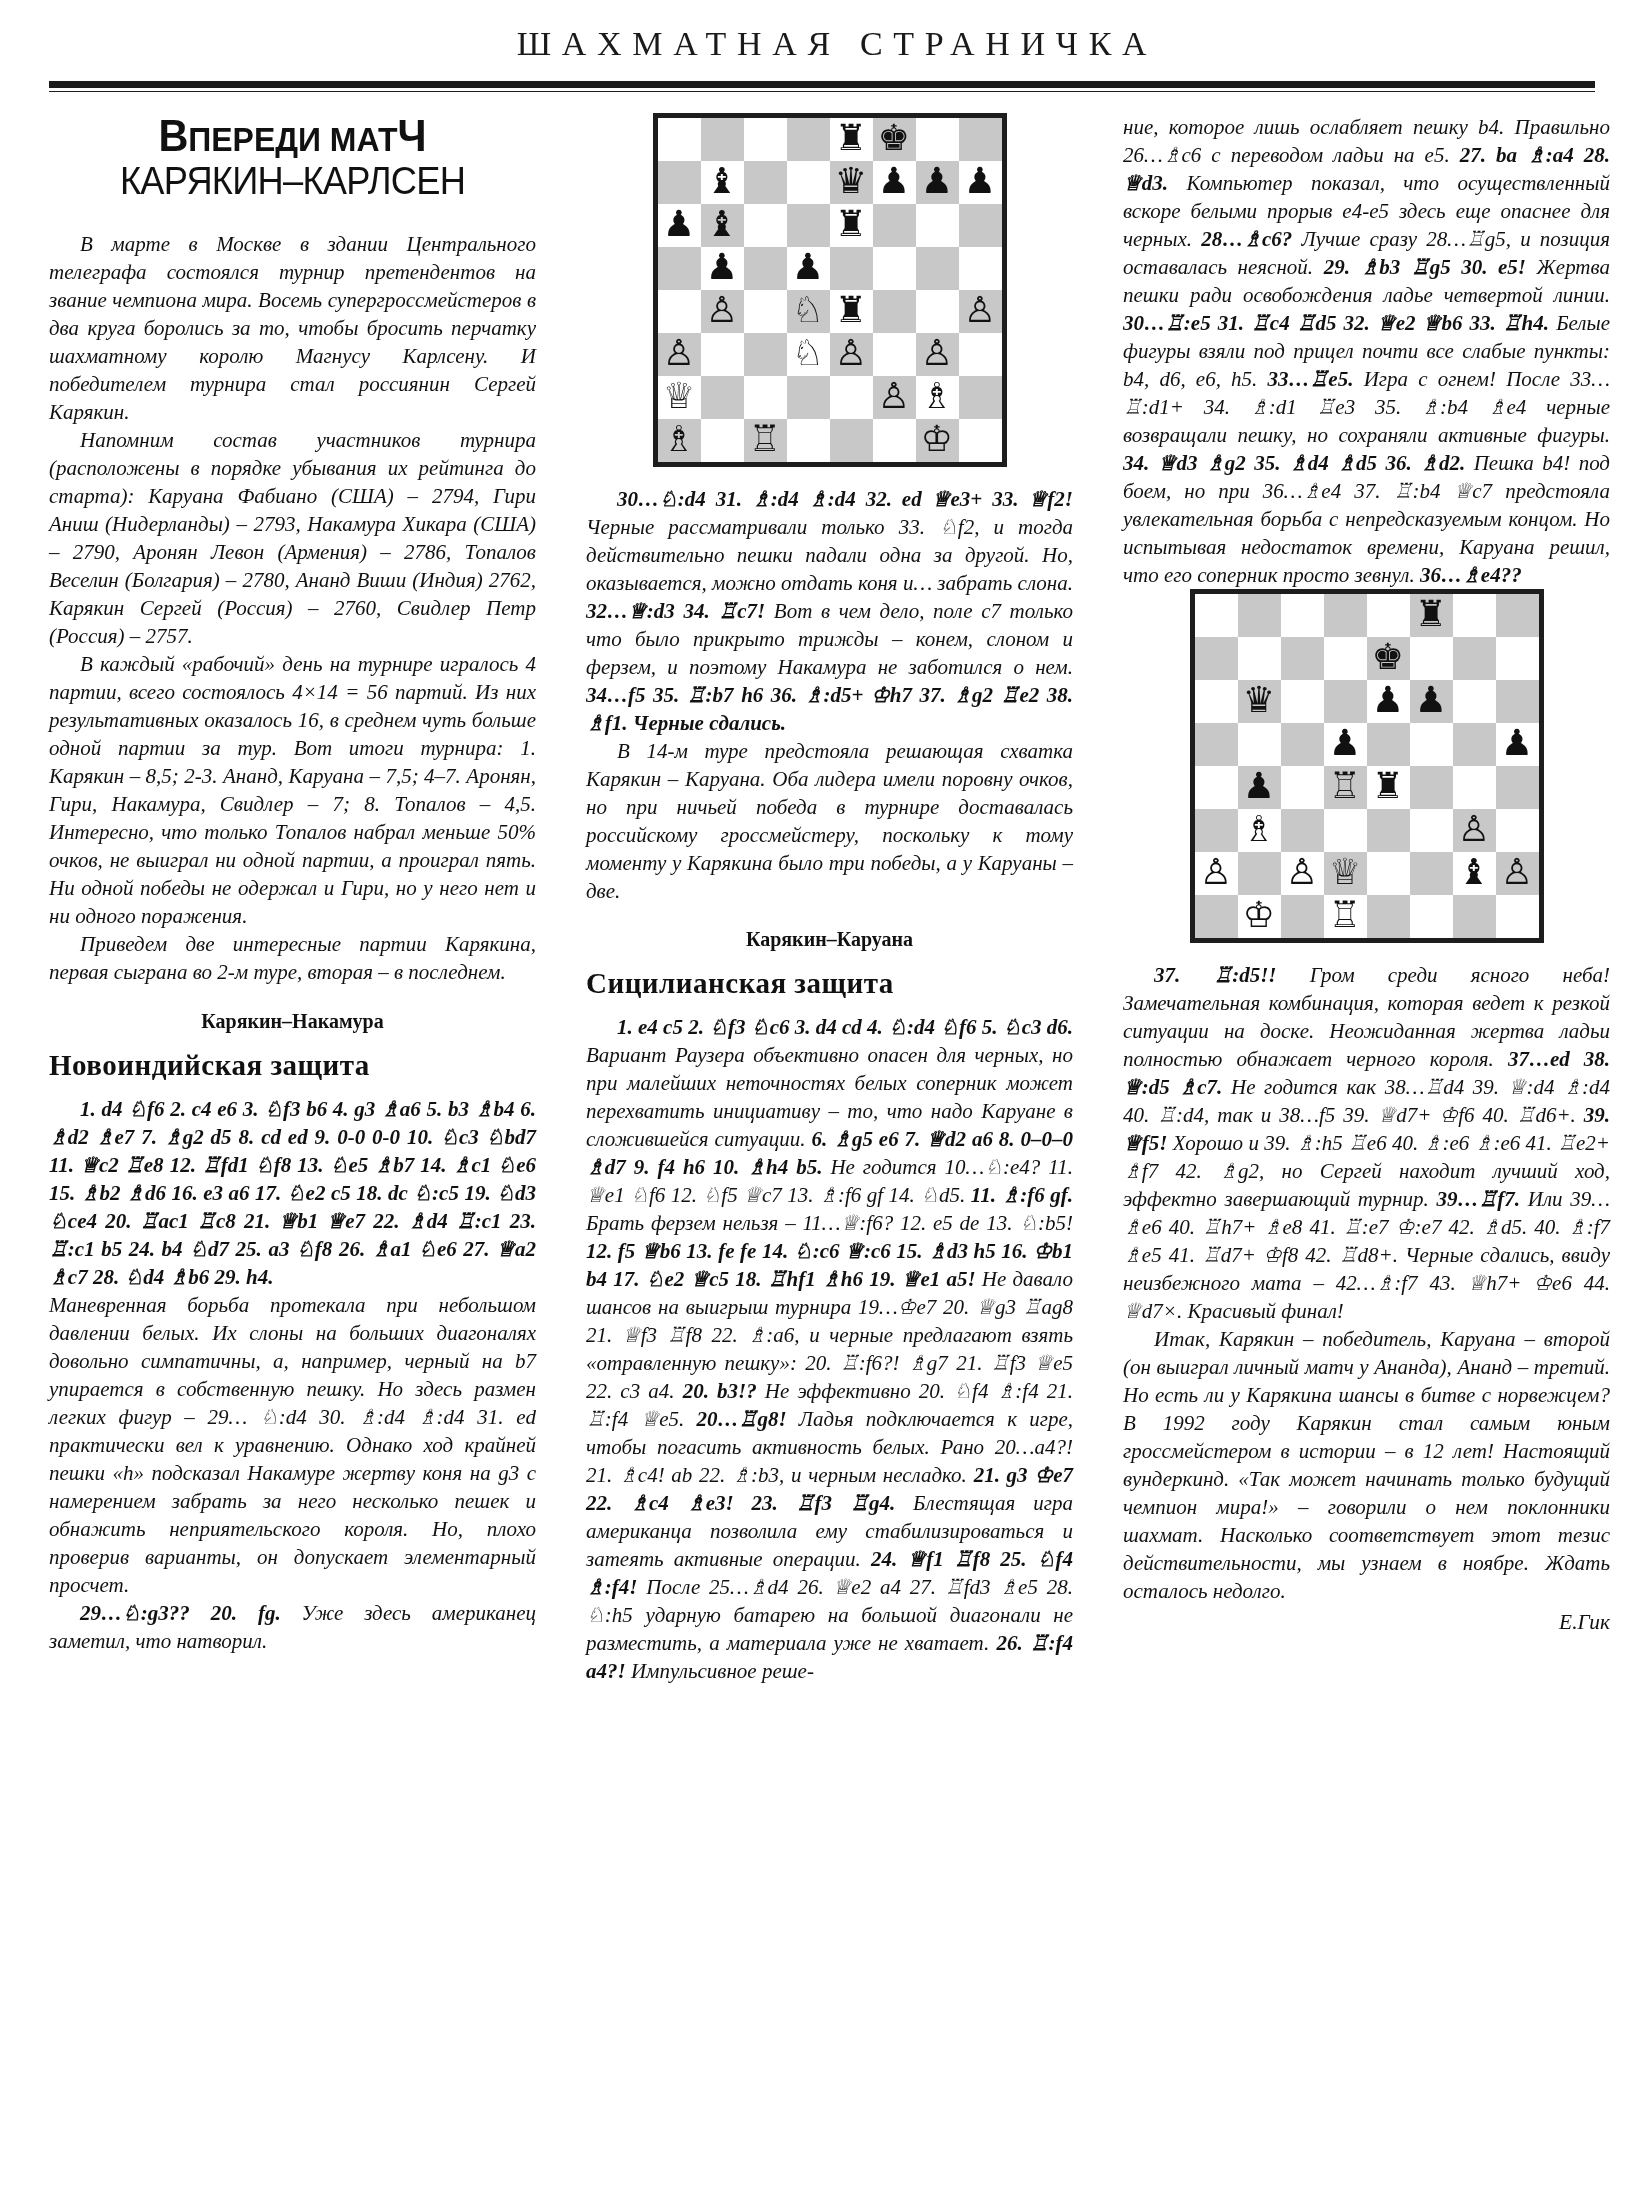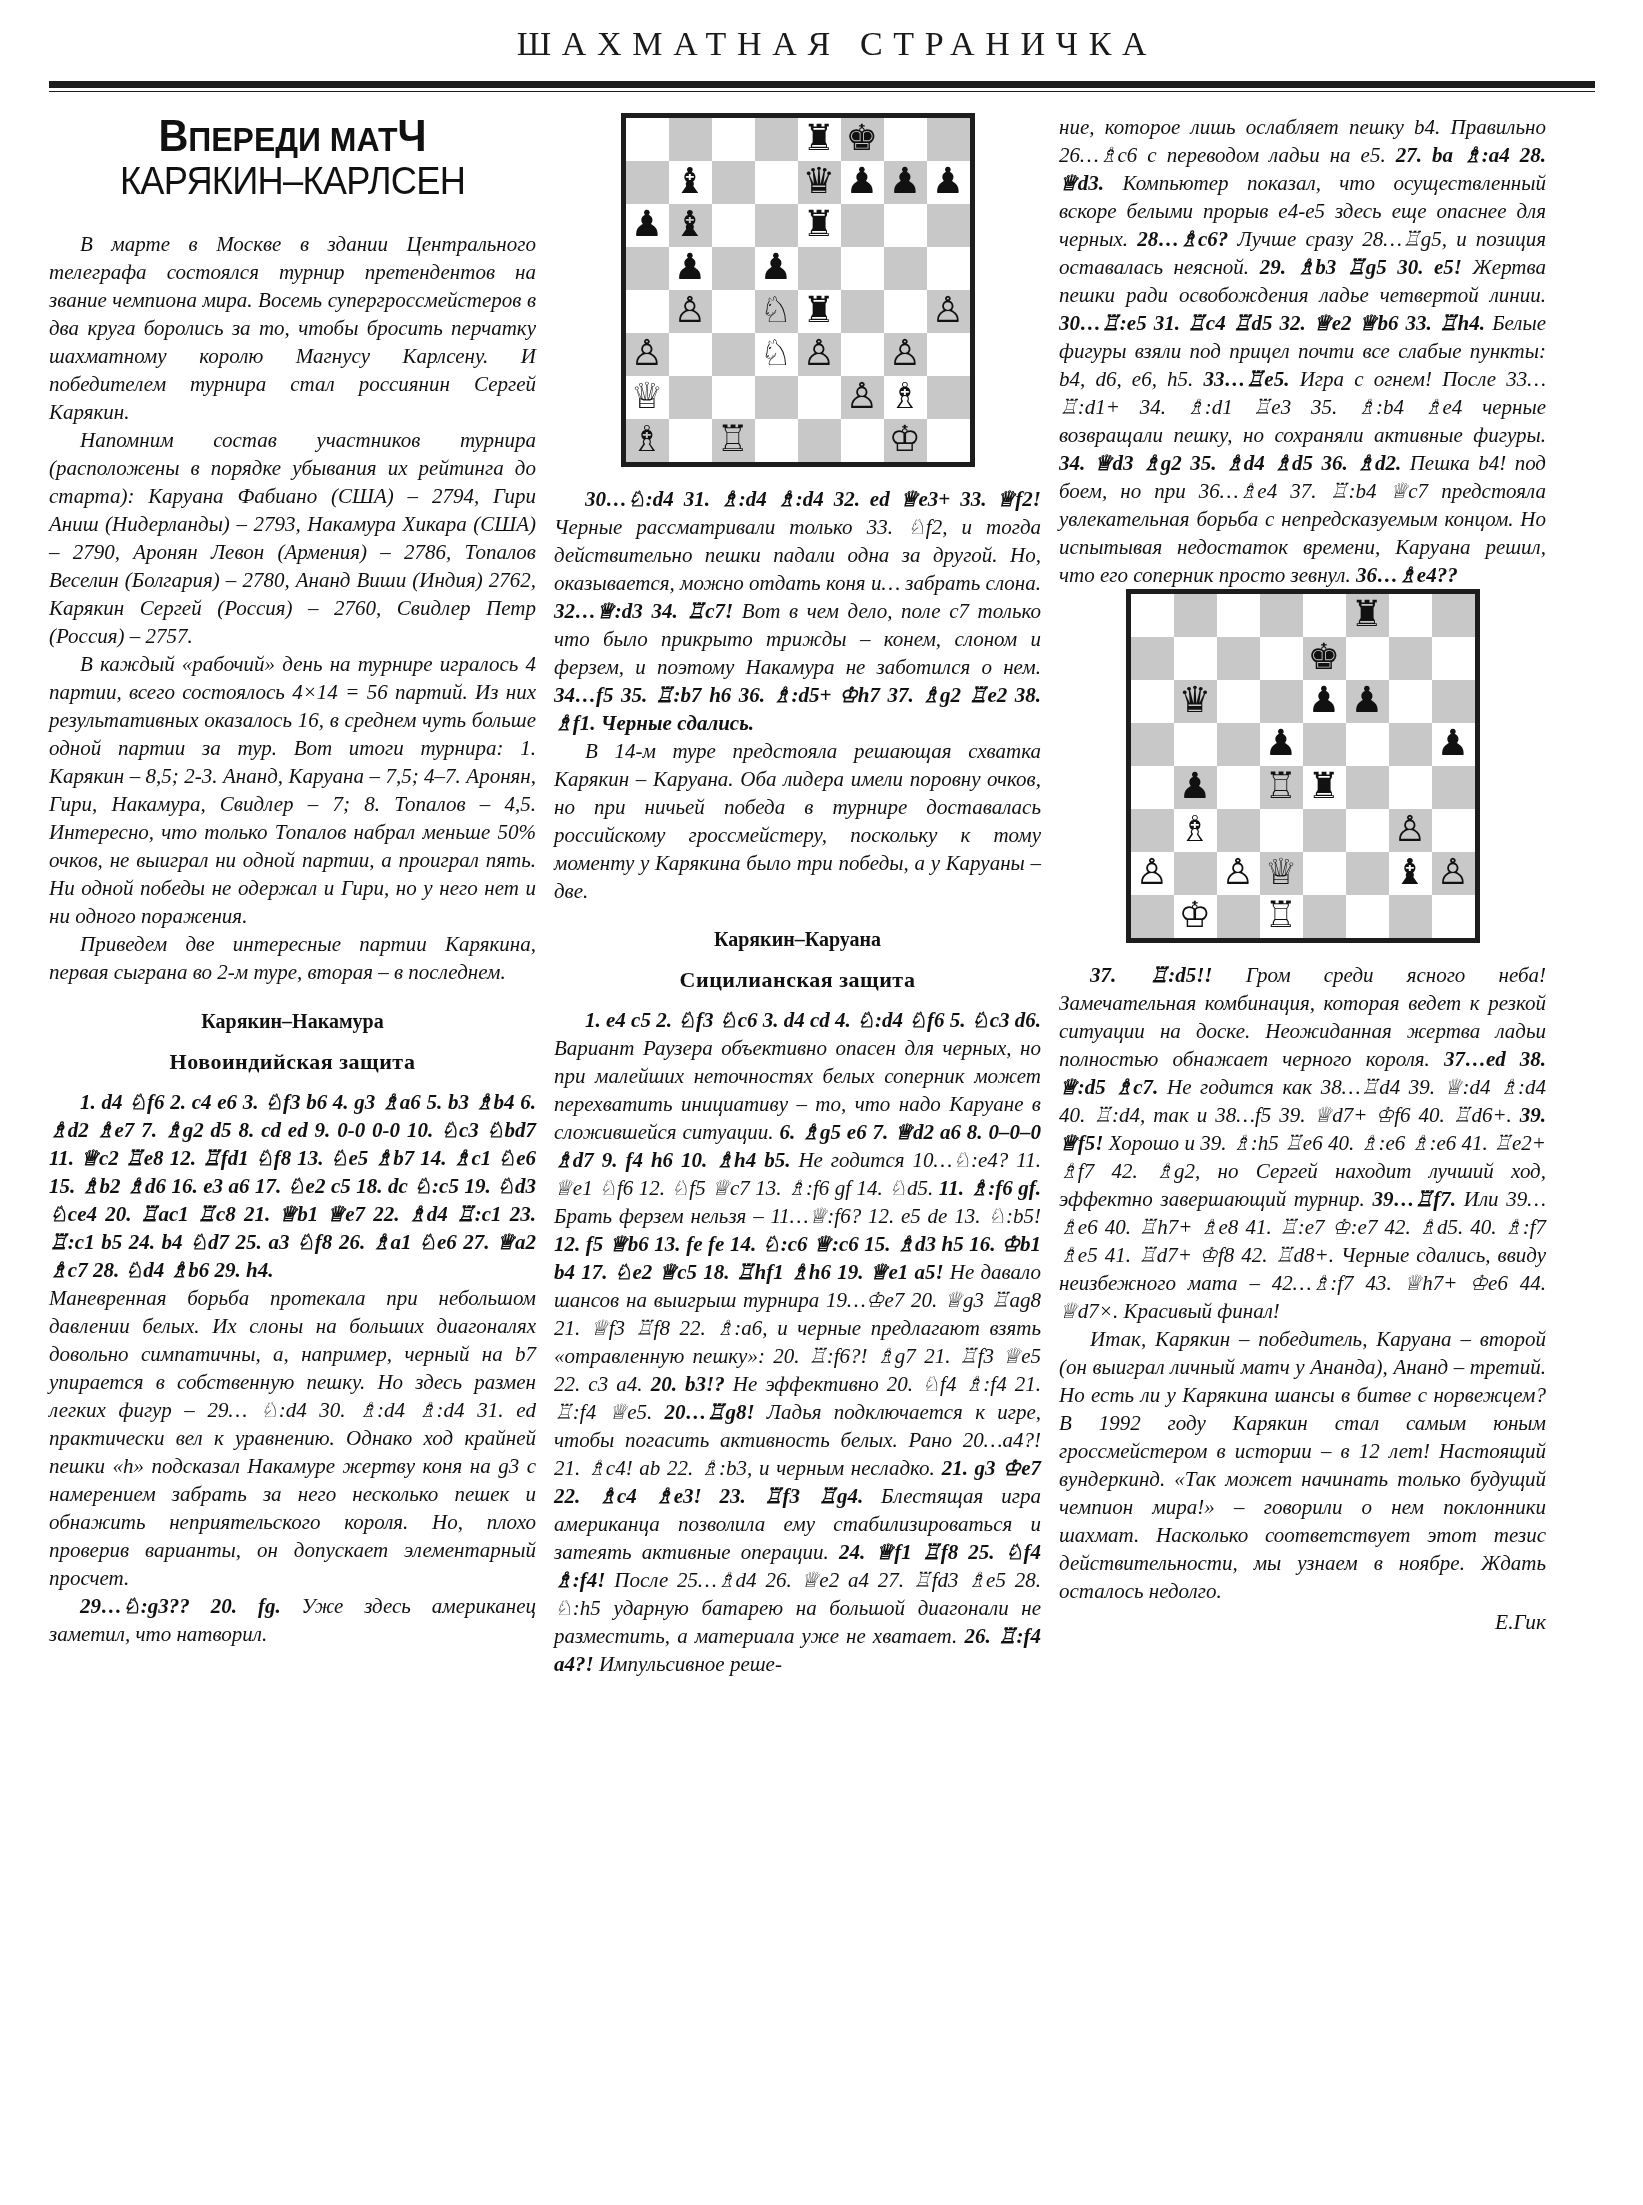--- a/index.html
+++ b/index.html
@@ -30,21 +30,21 @@
   .rule{
     margin:18px 49px 0 49px;
     border-top:7.4px solid #1c1c1c;
     border-bottom:1.6px solid #1c1c1c;
     height:2.5px;
   }
   
   .cols{
     display:flex;
     margin:21.4px 49px 0 49px;
-    gap:18px;
+    gap:50px;
     align-items:flex-start;
   }
   .col{
     width:487px;
     flex:0 0 487px;
   }
   
   .headline{
     text-align:center;
     margin-bottom:28px;
@@ -81,23 +81,22 @@
   p.body.noind{text-indent:0;}
   b, .mv{font-weight:bold;}
   .gamehead{
     text-align:center;
     font-weight:bold;
     font-size:20px;
     margin:21.4px 0 0 0;
     line-height:1.3;
   }
   .opening{
-    text-align:center;
     font-weight:bold;
-    font-size:22px;
+    font-size:29px;
     margin:15px 0 13px 0;
     letter-spacing:0.5px;
   }
   .sig{
     text-align:right;
     font-style:italic;
     font-size:21.4px;
     margin-top:5px;
   }
   

